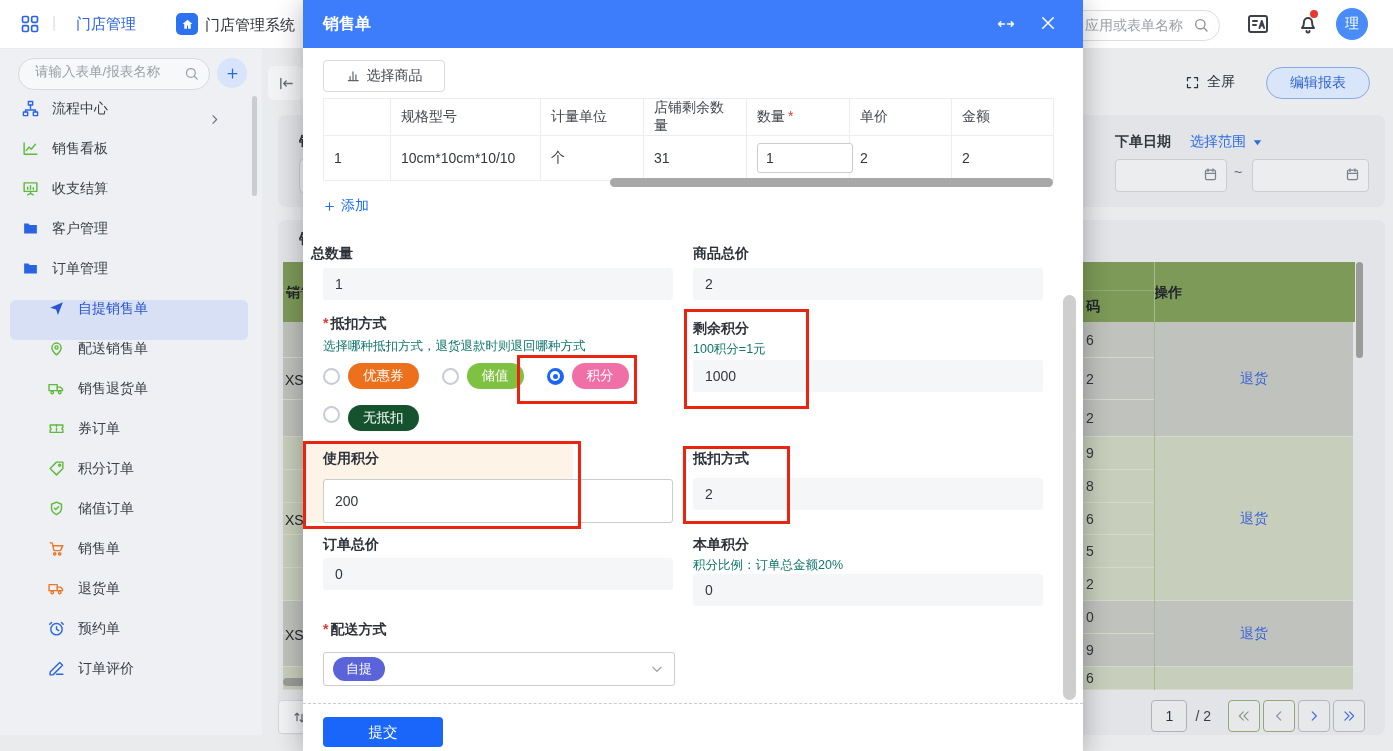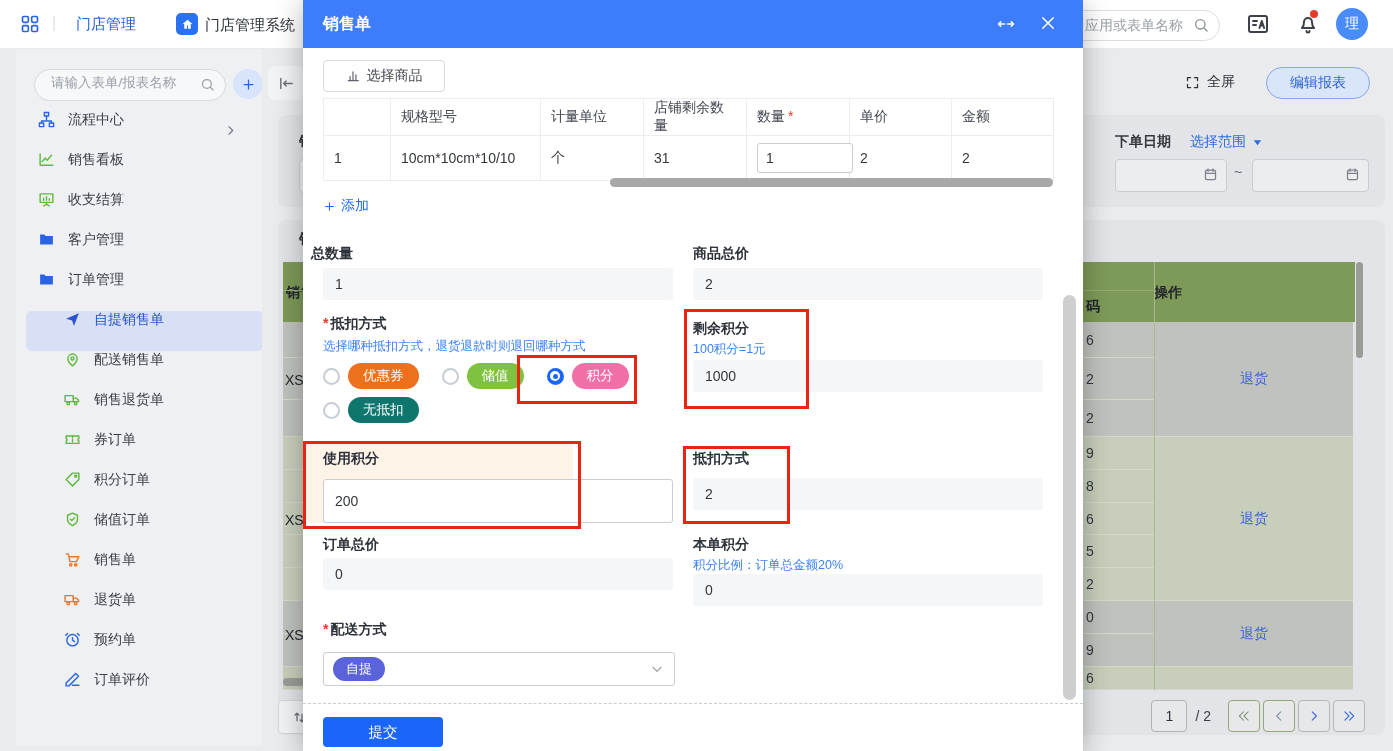--- a/index.html
+++ b/index.html
@@ -22,21 +22,21 @@
   .app-name{left:205px;top:16px;color:#30343c;font-size:15px;}
   .nav-search{left:1040px;top:10px;width:178px;height:29px;border:1px solid #dcdee2;border-radius:16px;background:#fff;}
   .nav-search .txt{position:absolute;left:44px;top:6px;color:#9aa0a8;font-size:14px;}
   .nav-search .icon{position:absolute;right:10px;top:6px;width:16px;height:16px;color:#8a8f99;}
   .lang-ic{left:1246px;top:12px;width:24px;height:24px;color:#3c4048;}
   .bell-wrap{left:1296px;top:12px;width:24px;height:24px;color:#3c4048;}
   .bell-dot{left:1310px;top:10px;width:8px;height:8px;border-radius:50%;background:#e6392c;}
   .avatar{left:1336px;top:8px;width:32px;height:32px;border-radius:50%;background:#4a8cf7;color:#fff;display:flex;align-items:center;justify-content:center;font-size:14px;}
 
   
-  .sidebar{position:absolute;left:0;top:43px;width:262px;height:703px;background:#eef0f3;z-index:1;margin-left:16px;}
+  .sidebar{position:absolute;left:0;top:32px;width:262px;height:703px;background:#eef0f3;z-index:1;}
   .side-search{position:absolute;left:18px;top:26px;width:190px;height:30px;border:1px solid #d6d9de;border-radius:16px;background:#f7f8fa;}
   .side-search input{position:absolute;left:14px;top:4px;width:140px;border:none;outline:none;background:transparent;font-size:13.5px;color:#333;font-family:inherit;}
   .side-search input::placeholder{color:#9aa0a8;}
   .side-search .icon{position:absolute;right:10px;top:7px;width:15px;height:15px;color:#9aa0a8;}
   .side-add{position:absolute;left:217px;top:26px;width:30px;height:30px;border-radius:50%;background:#d8e4fa;display:flex;align-items:center;justify-content:center;}
   .side-add .icon{width:15px;height:15px;color:#2b64e3;}
   .side-scroll{position:absolute;left:252px;top:64px;width:5px;height:100px;border-radius:3px;background:#c9ccd1;}
   .side-items{position:absolute;left:0;top:68px;width:262px;}
   .side-item{position:relative;height:40px;margin:0 14px 0 10px;display:flex;padding-left:12px;border-radius:6px;color:#3a3e46;}
   .side-item .icon{width:17px;height:17px;margin-right:13px;flex:0 0 17px;}
@@ -104,31 +104,31 @@
   .p-table{position:absolute;left:20px;top:98px;width:730px;border-collapse:collapse;table-layout:fixed;}
   .p-table th,.p-table td{border:1px solid #ebedf0;font-weight:normal;text-align:left;padding:0 10px;color:#33373d;font-size:14px;}
   .p-table th{height:36px;color:#43474f;}
   .p-table td{height:44px;}
   .req{color:#e23c2b;margin-left:3px;}
   .qty-input{width:78px;height:28px;border:1px solid #c9ccd0;border-radius:3px;padding:0 8px;font-size:14px;color:#33373d;font-family:inherit;outline:none;}
   .m-hscroll{position:absolute;left:307px;top:178px;width:443px;height:9px;border-radius:5px;background:#a8a8a8;}
   .m-add{position:absolute;left:20px;top:197px;color:#1f6bff;display:flex;align-items:center;}
   .m-add .icon{width:13px;height:13px;margin-right:5px;}
   .f-label{position:absolute;font-weight:bold;color:#2e323a;}
-  .f-helper{position:absolute;font-size:12.5px;color:#3b82f6;}
+  .f-helper{position:absolute;font-size:12.5px;color:#0f766e;}
   .f-box{position:absolute;width:350px;height:32px;background:#f5f6f8;border-radius:3px;display:flex;align-items:center;padding-left:12px;box-sizing:border-box;color:#33373d;}
   .f-input{position:absolute;width:350px;height:44px;border:1px solid #c9ccd0;border-radius:3px;padding-left:11px;box-sizing:border-box;font-size:14px;color:#33373d;font-family:inherit;outline:none;background:#fff;}
   .cream{position:absolute;left:2px;top:443px;width:268px;height:80px;background:#fdf3e7;}
   .radio-row{position:absolute;display:flex;align-items:center;}
   .radio{width:17px;height:17px;border-radius:50%;border:2px solid #c8ccd4;background:#fff;box-sizing:border-box;}
   .radio.checked{position:relative;border:2px solid #1a66fb;background:#1a66fb;}
   .radio.checked::after{content:"";position:absolute;left:1.5px;top:1.5px;right:1.5px;bottom:1.5px;border-radius:50%;background:#fff;}
   .radio.checked::before{content:"";position:absolute;left:4px;top:4px;right:4px;bottom:4px;border-radius:50%;background:#1a66fb;z-index:1;}
   .pill{margin:0 0 0 8px;padding:4px 15px;border-radius:14px;color:#fff;font-size:13.5px;}
-  .pill-coupon{background:#ed711c;} .pill-stored{background:#7fc241;} .pill-points{background:#f06fa7;} .pill-none{background:#0f766e;}
+  .pill-coupon{background:#ed711c;} .pill-stored{background:#7fc241;} .pill-points{background:#f06fa7;} .pill-none{background:#14532d;margin-top:8px;}
   .delivery-select{position:absolute;left:20px;top:652px;width:350px;height:32px;border:1px solid #c9ccd0;border-radius:3px;background:#fff;display:flex;align-items:center;}
   .delivery-tag{margin-left:9px;background:#5a63d8;color:#fff;border-radius:13px;padding:3px 13px;font-size:13px;}
   .delivery-select .icon{position:absolute;right:10px;top:9px;width:14px;height:14px;color:#9aa0a8;}
   .m-footer{position:absolute;left:0;top:703px;width:780px;height:48px;border-top:1px dashed #c9ccd0;background:#fff;}
   .m-submit{position:absolute;left:20px;top:13px;width:120px;height:30px;background:#1a66fb;color:#fff;border-radius:4px;display:flex;align-items:center;justify-content:center;font-size:14.5px;}
   .m-vscroll{position:absolute;left:760px;top:295px;width:13px;height:405px;border-radius:7px;background:#c6c6c6;opacity:.85;}
 
   
   .anno{position:absolute;border:3px solid #ea2410;z-index:20;pointer-events:none;}
 </style>

